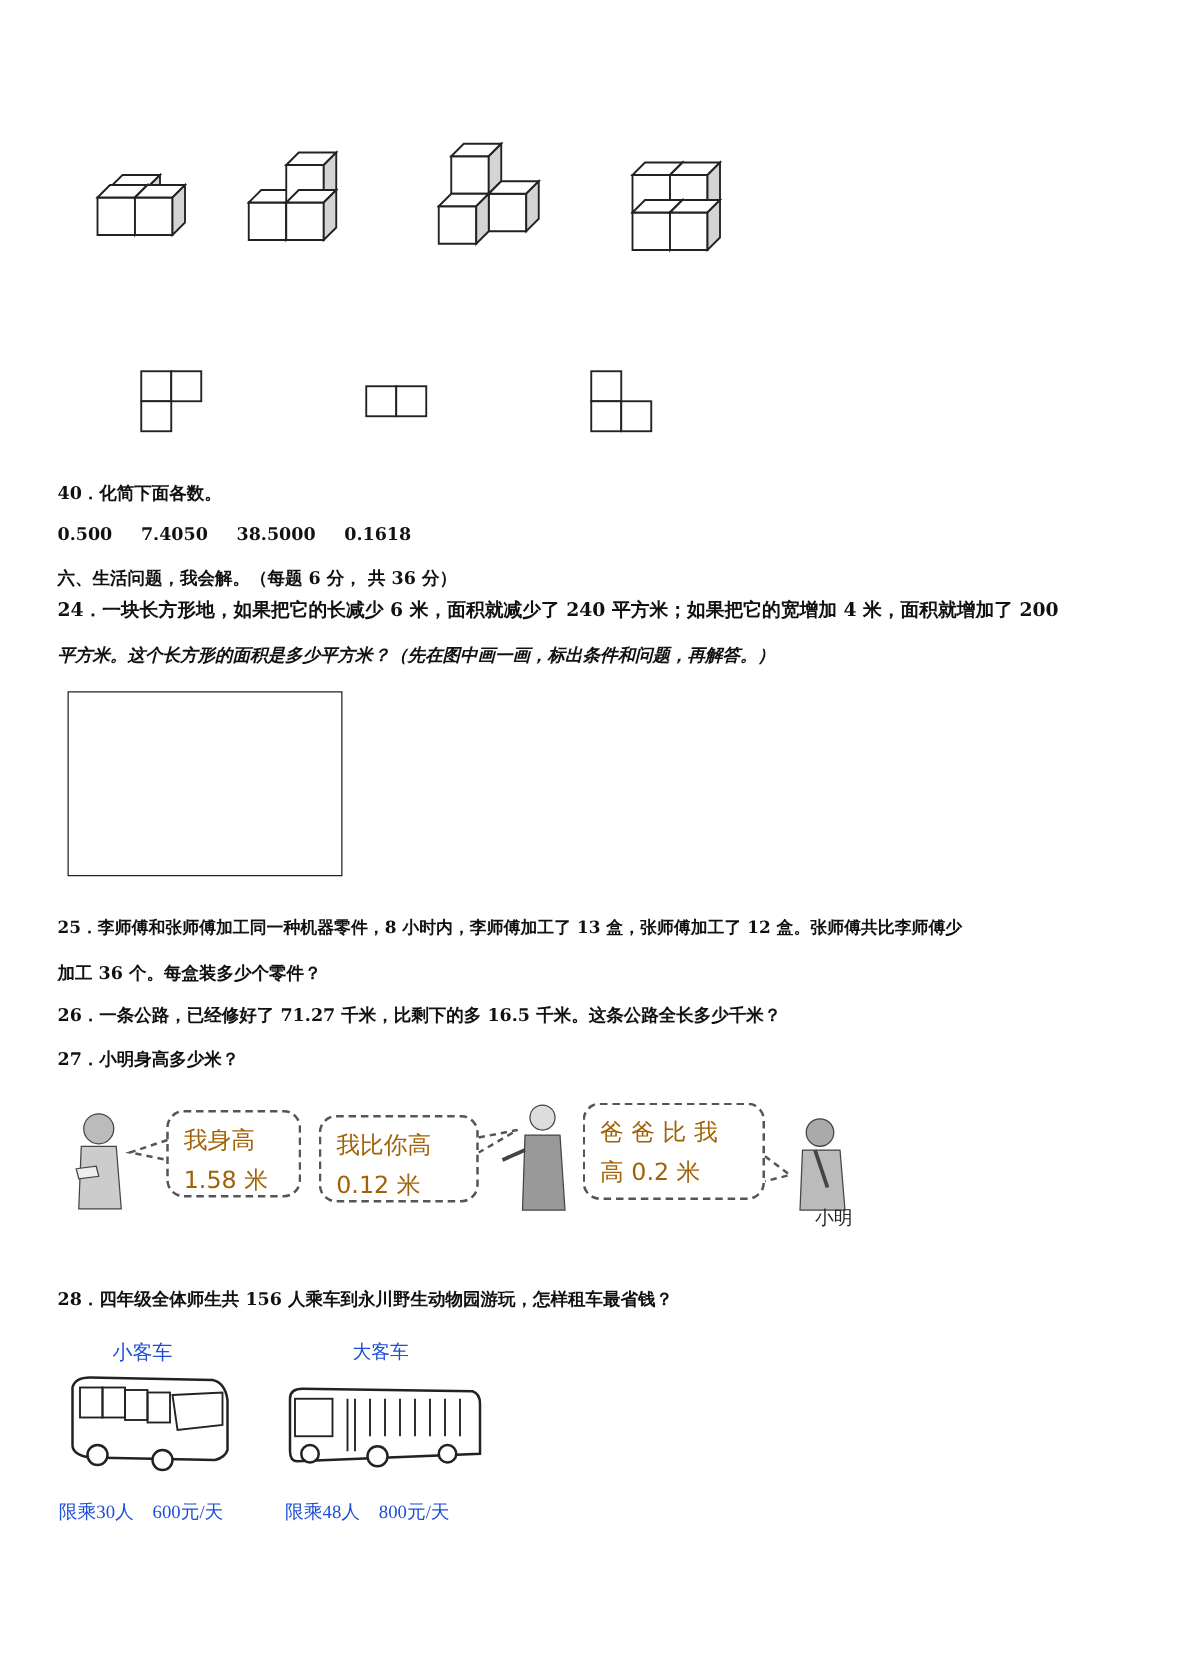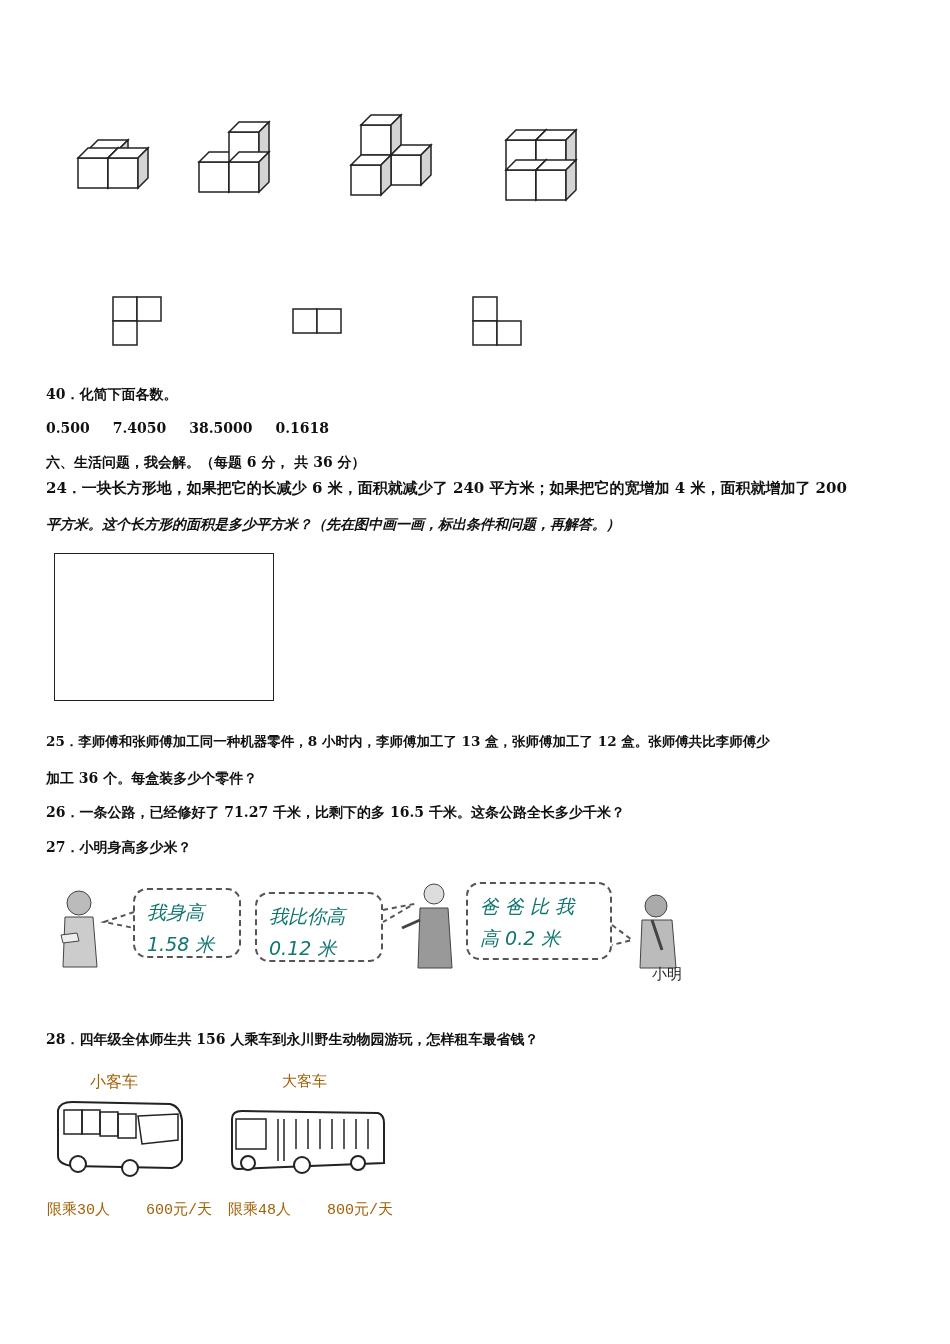--- a/index.html
+++ b/index.html
@@ -3,23 +3,23 @@
 <meta charset="utf-8">
 <style>
   html, body { margin: 0; padding: 0; background: #ffffff; }
   body { width: 950px; height: 1344px; position: relative; overflow: hidden;
          font-family: "DejaVu Serif", "Liberation Serif", serif; color: #111; }
   .abs { position: absolute; }
   .q { font-size: 14px; font-weight: bold; white-space: nowrap; }
   .nums span { margin-right: 18px; margin-top: 33px; }
   .rect-box { border: 1px solid #222; background: #fff; }
   .bubble { border: 2px dashed #555; border-radius: 14px; font-family: "DejaVu Sans", "Liberation Sans", sans-serif;
-            font-size: 19px; color: #0f766e; padding: 6px 12px; line-height: 32px; box-sizing: border-box; font-style: italic; }
+            font-size: 19px; color: #a16207; padding: 6px 12px; line-height: 32px; box-sizing: border-box; }
   .label { font-family: Liberation Sans, sans-serif; font-size: 16px; color: #222; }
-  .bus-label { font-family: Liberation Mono, monospace; font-size: 15px; color: #a16207; }
+  .bus-label { font-family: Liberation Serif, serif; font-size: 15px; color: #1d4ed8; }
   svg { overflow: visible; }
 </style>
 </head>
 <body>
 
 <svg class="abs" style="left:0;top:0;" width="950" height="220">
   <defs>
     <g id="cube">
 
       <polygon points="0,10 30,10 30,40 0,40" fill="#fff" stroke="#222" stroke-width="1.5"></polygon>

